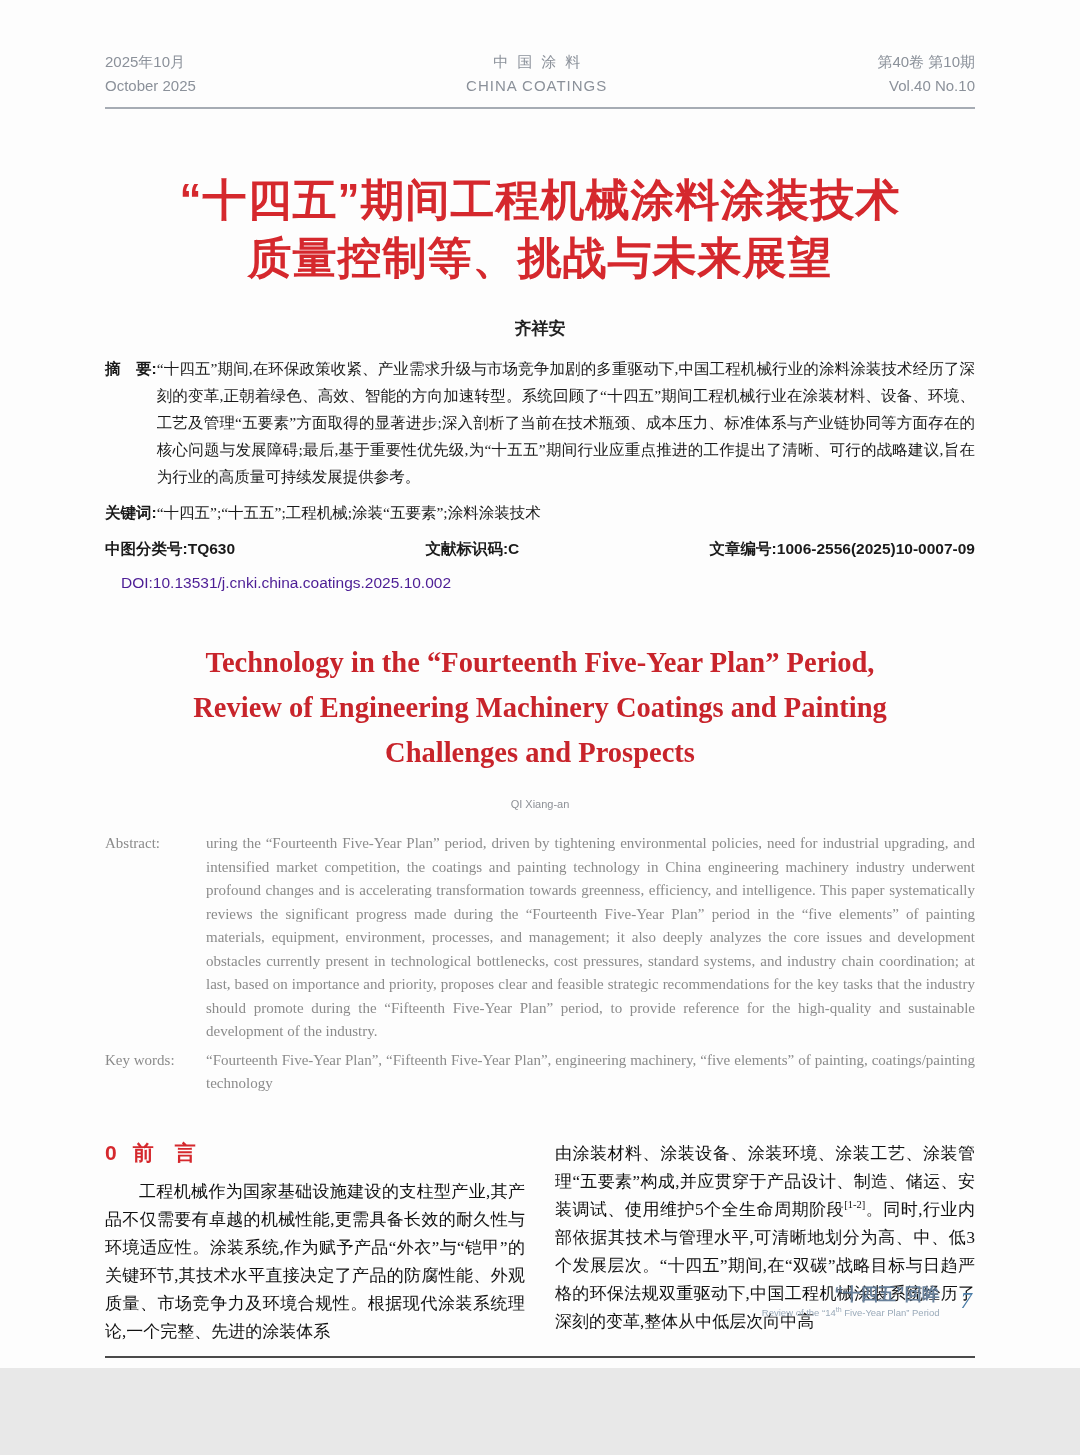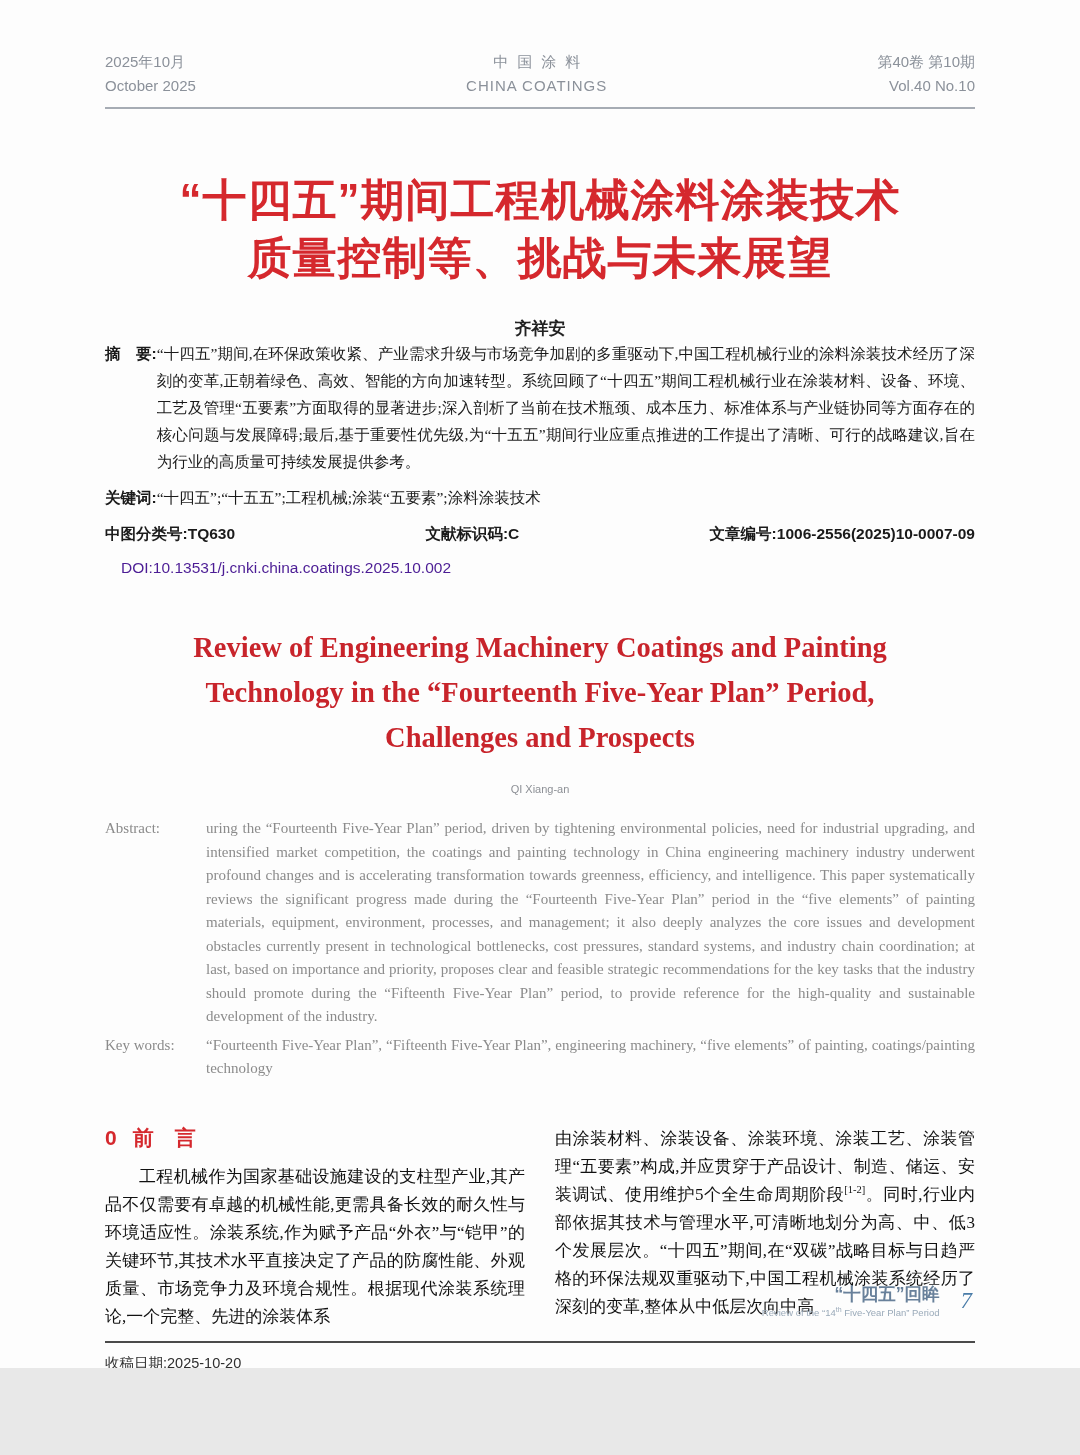--- a/index.html
+++ b/index.html
@@ -29,21 +29,21 @@
 
   
   .title-cn {
     margin-top:62px; text-align:center;
     color:#d5282d; font-weight:900;
     font-size:44px; line-height:1.32; letter-spacing:1px;
   }
   .author-cn { text-align:center; font-size:17px; color:#222; margin-top:16px; font-weight:bold; }
 
   
-  .field-row { display:flex; }
+  .field-row { display:flex; margin-top:15px; }
   .field-label {
     font-weight:bold; white-space:nowrap;
     font-size:15.5px; line-height:27px; color:#1a1a1a;
   }
   .field-text {
     flex:1; font-size:15.5px; line-height:27px;
     text-align:justify; color:#1a1a1a;font-family:Liberation Serif, serif;
   }
   .kw-row { margin-top:9px; }
 
@@ -151,22 +151,22 @@
     </div>
 
     <div class="meta-row">
       <span>中图分类号:TQ630</span>
       <span>文献标识码:C</span>
       <span>文章编号:1006-2556(2025)10-0007-09</span>
     </div>
     <div class="doi">DOI:10.13531/j.cnki.china.coatings.2025.10.002</div>
 
     <h2 class="title-en">
+      <div>Technology in the “Fourteenth Five-Year Plan” Period,</div>
       <div>Review of Engineering Machinery Coatings and Painting</div>
-      <div>Technology in the “Fourteenth Five-Year Plan” Period,</div>
       <div>Challenges and Prospects</div>
     </h2>
     <div class="author-en">QI Xiang-an</div>
 
     <div class="en-field">
       <span class="en-label">Abstract:</span>
       <span class="en-text">uring the “Fourteenth Five-Year Plan” period, driven by tightening environmental policies, need for industrial upgrading, and intensified market competition, the coatings and painting technology in China engineering machinery industry underwent profound changes and is accelerating transformation towards greenness, efficiency, and intelligence. This paper systematically reviews the significant progress made during the “Fourteenth Five-Year Plan” period in the “five elements” of painting materials, equipment, environment, processes, and management; it also deeply analyzes the core issues and development obstacles currently present in technological bottlenecks, cost pressures, standard systems, and industry chain coordination; at last, based on importance and priority, proposes clear and feasible strategic recommendations for the key tasks that the industry should promote during the “Fifteenth Five-Year Plan” period, to provide reference for the high-quality and sustainable development of the industry.</span>
     </div>
 
     <div class="en-field en-kw">

